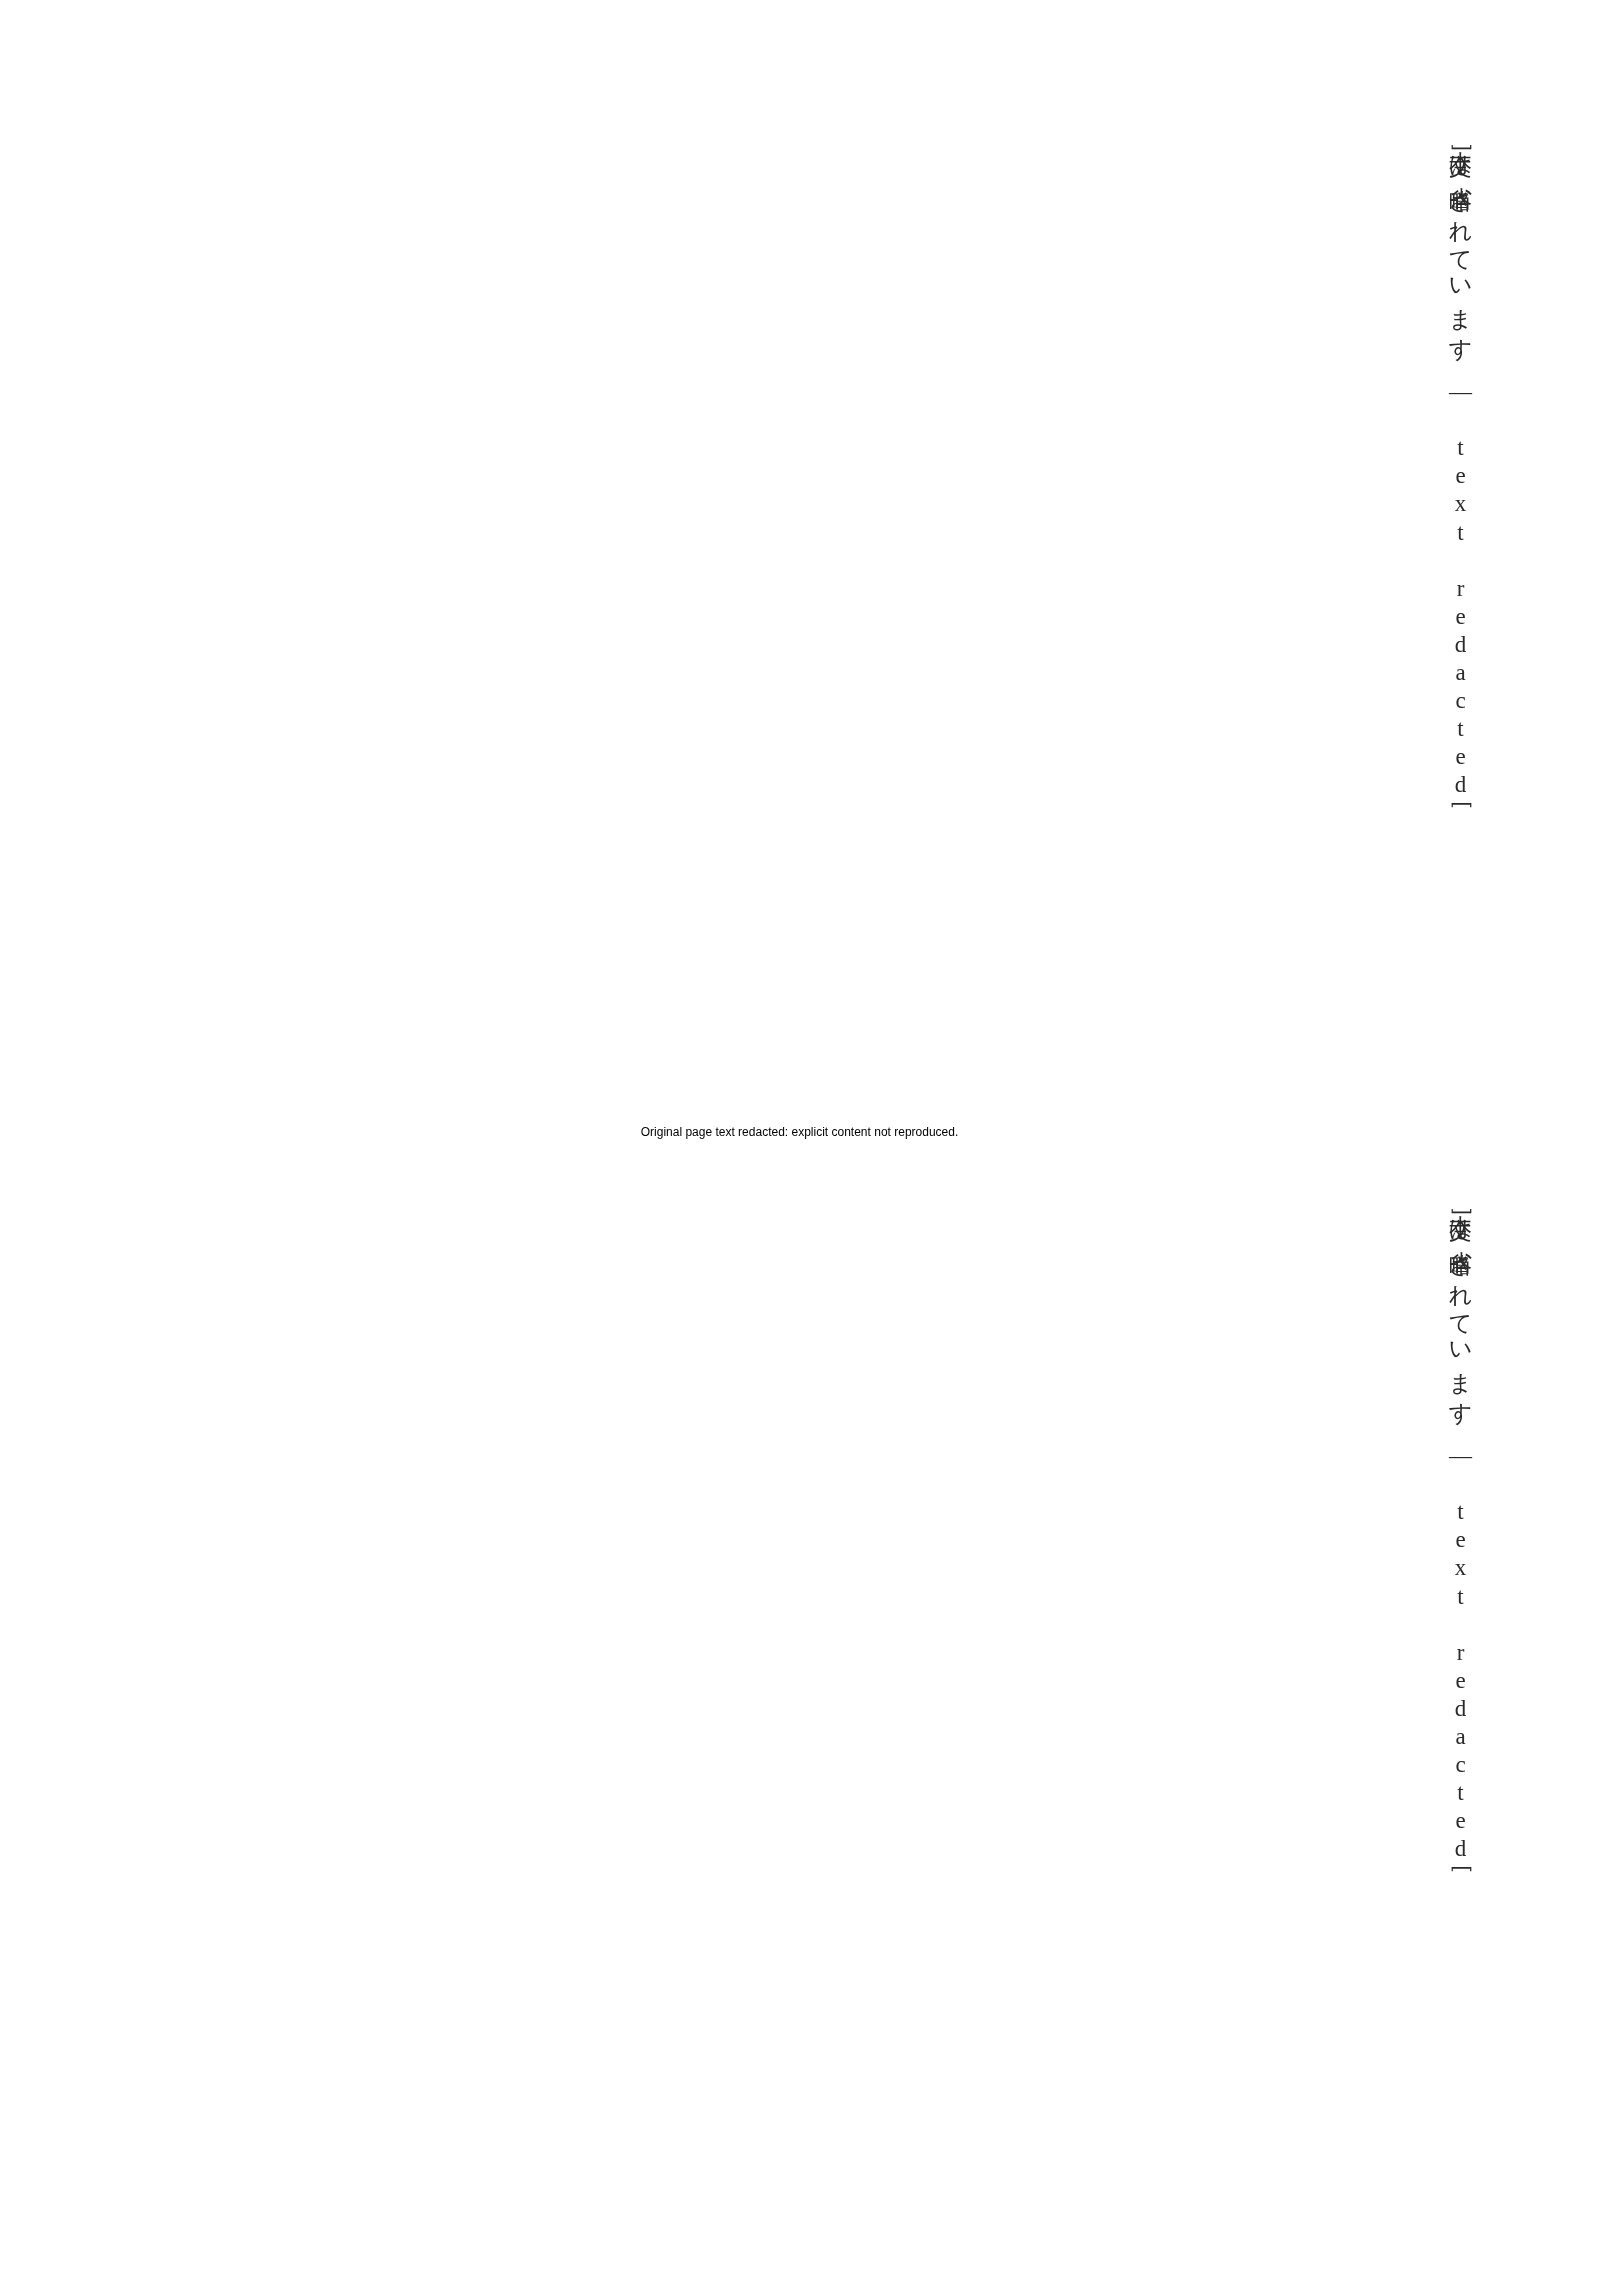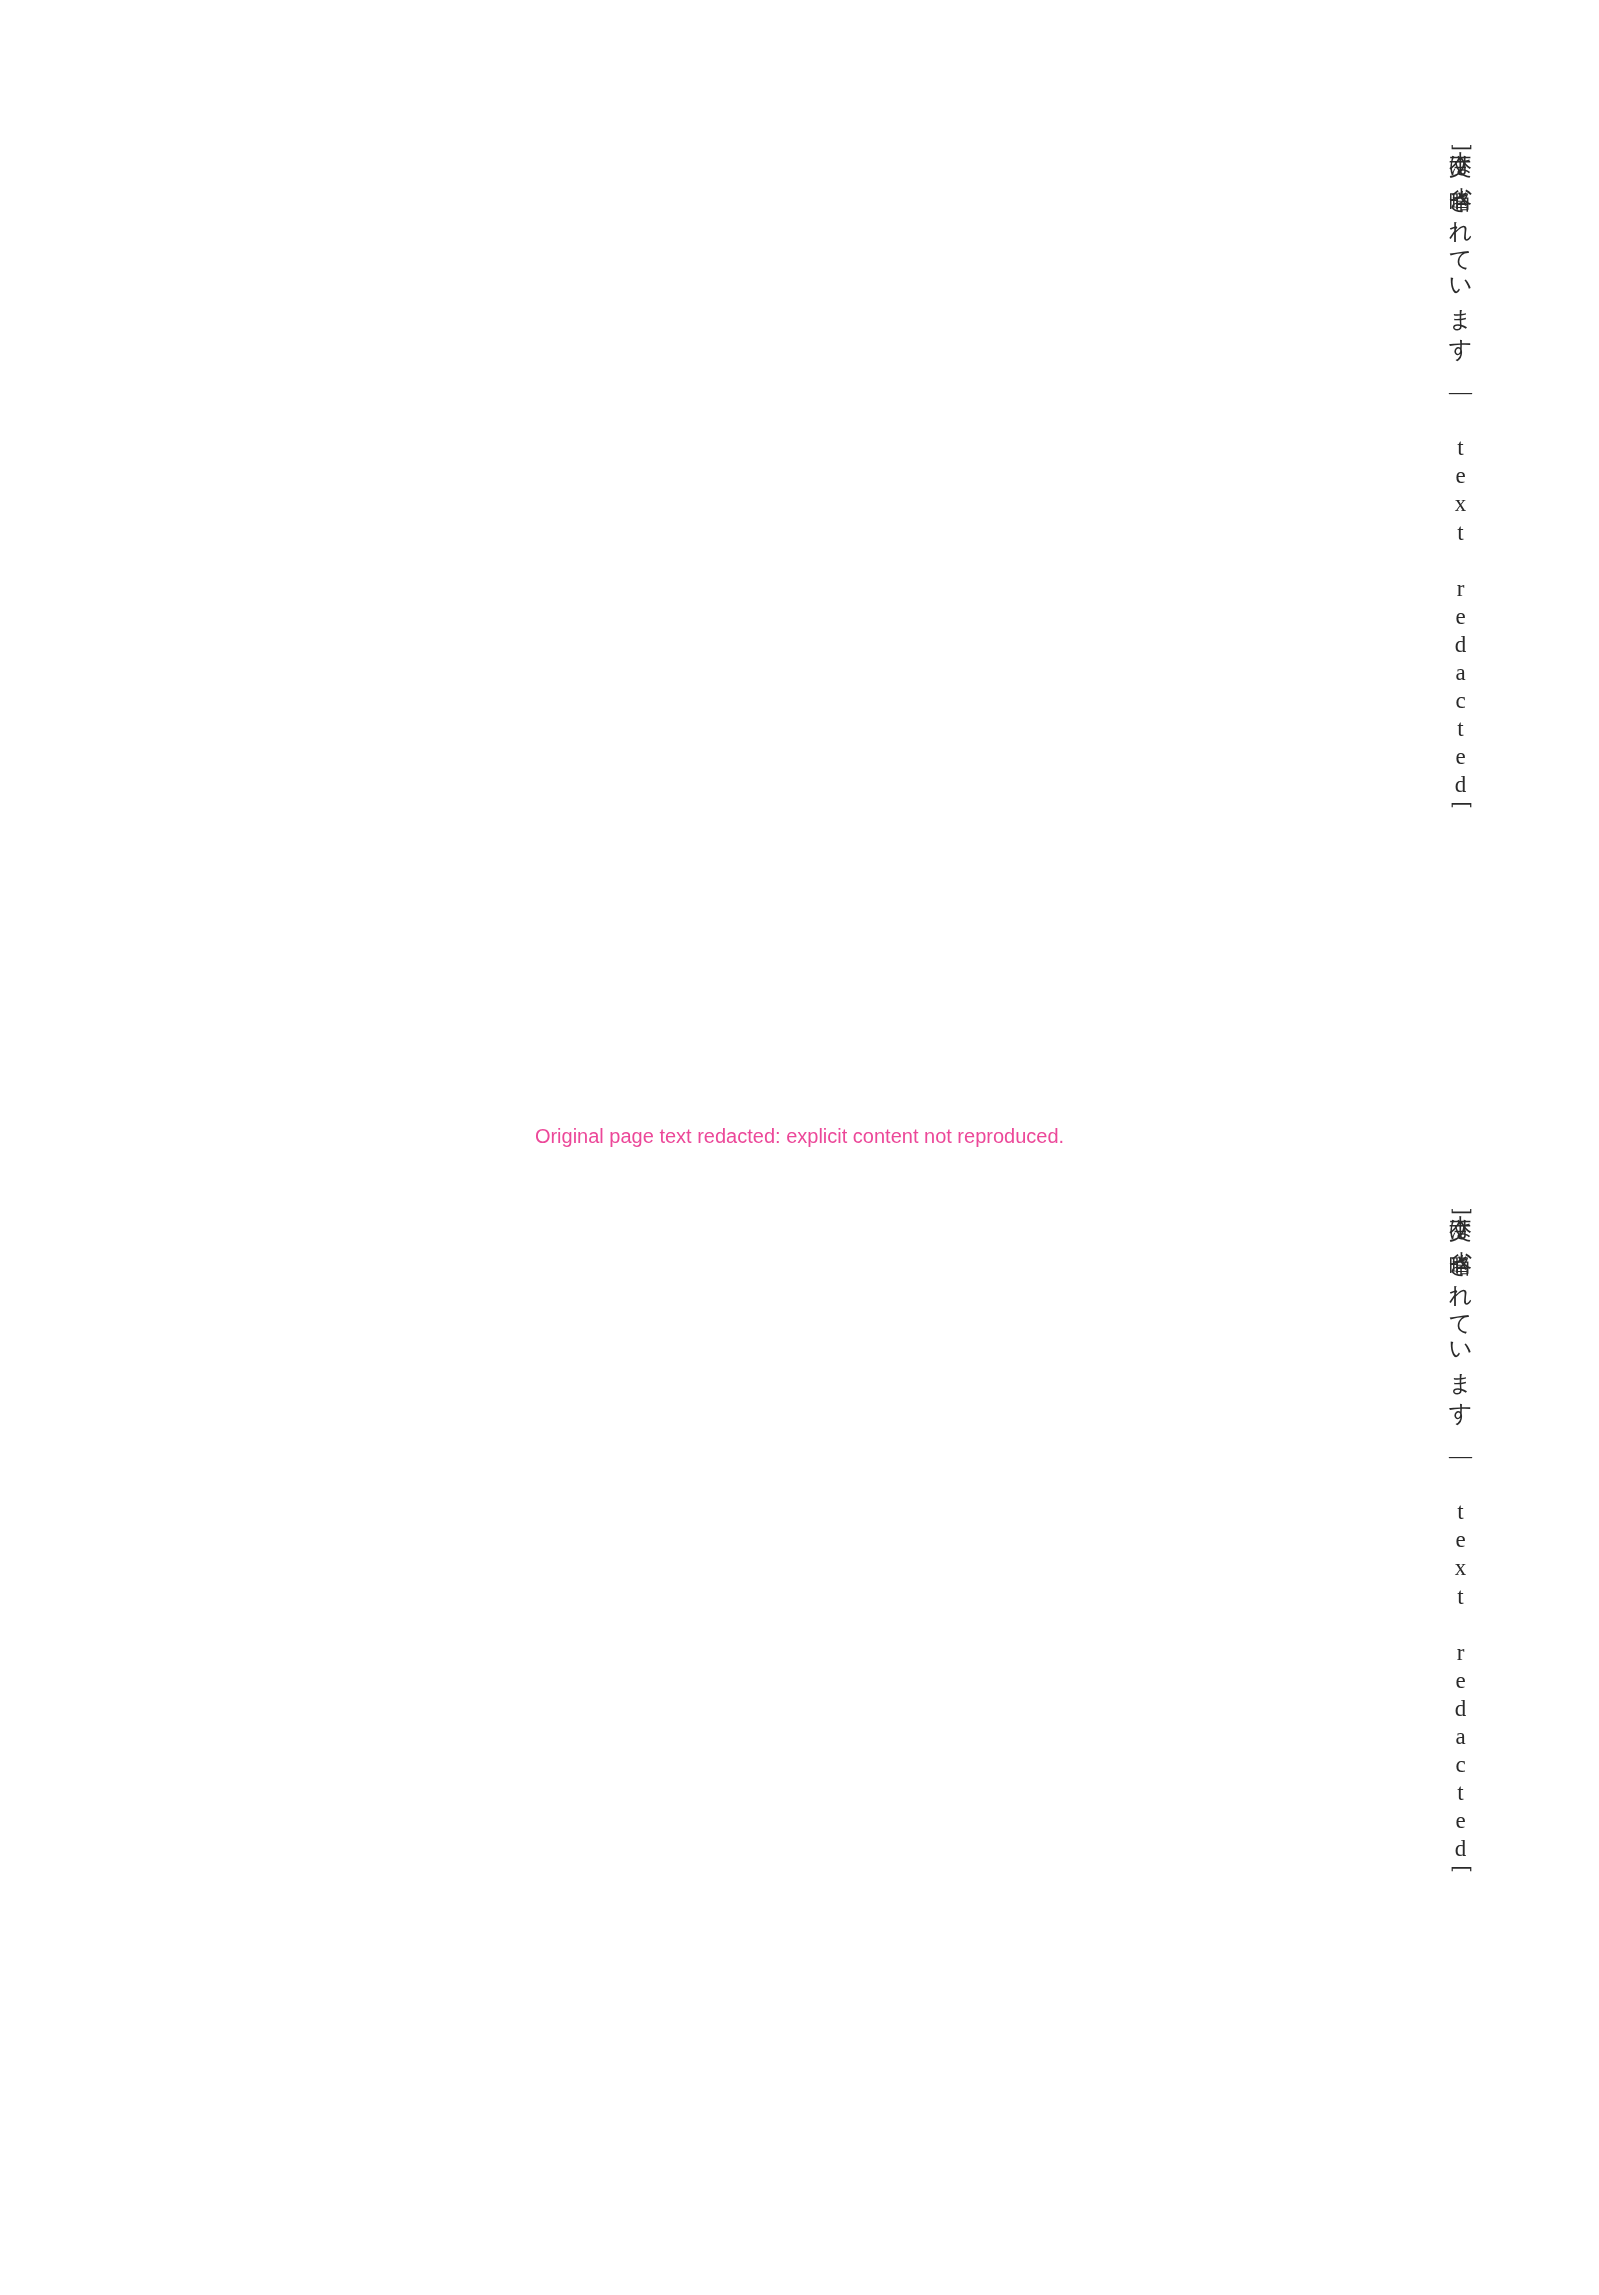--- a/index.html
+++ b/index.html
@@ -36,22 +36,22 @@
   .block-lower {
     top: 1194px;
     right: 115px;
     width: 1377px;
     height: 995px;
   }
   .redacted-note {
     position: absolute;
     left: 50%;
     transform: translateX(-50%);
-    color: #ec4899;
-    font-size: 20px;
+    color: #000000;
+    font-size: 12px;
     font-family: "Liberation Sans", sans-serif;
     writing-mode: horizontal-tb;
     text-align: left;
   }
   .note-upper { top: 1125px; }
 </style>
 </head>
 <body>
 
 <div class="page">

